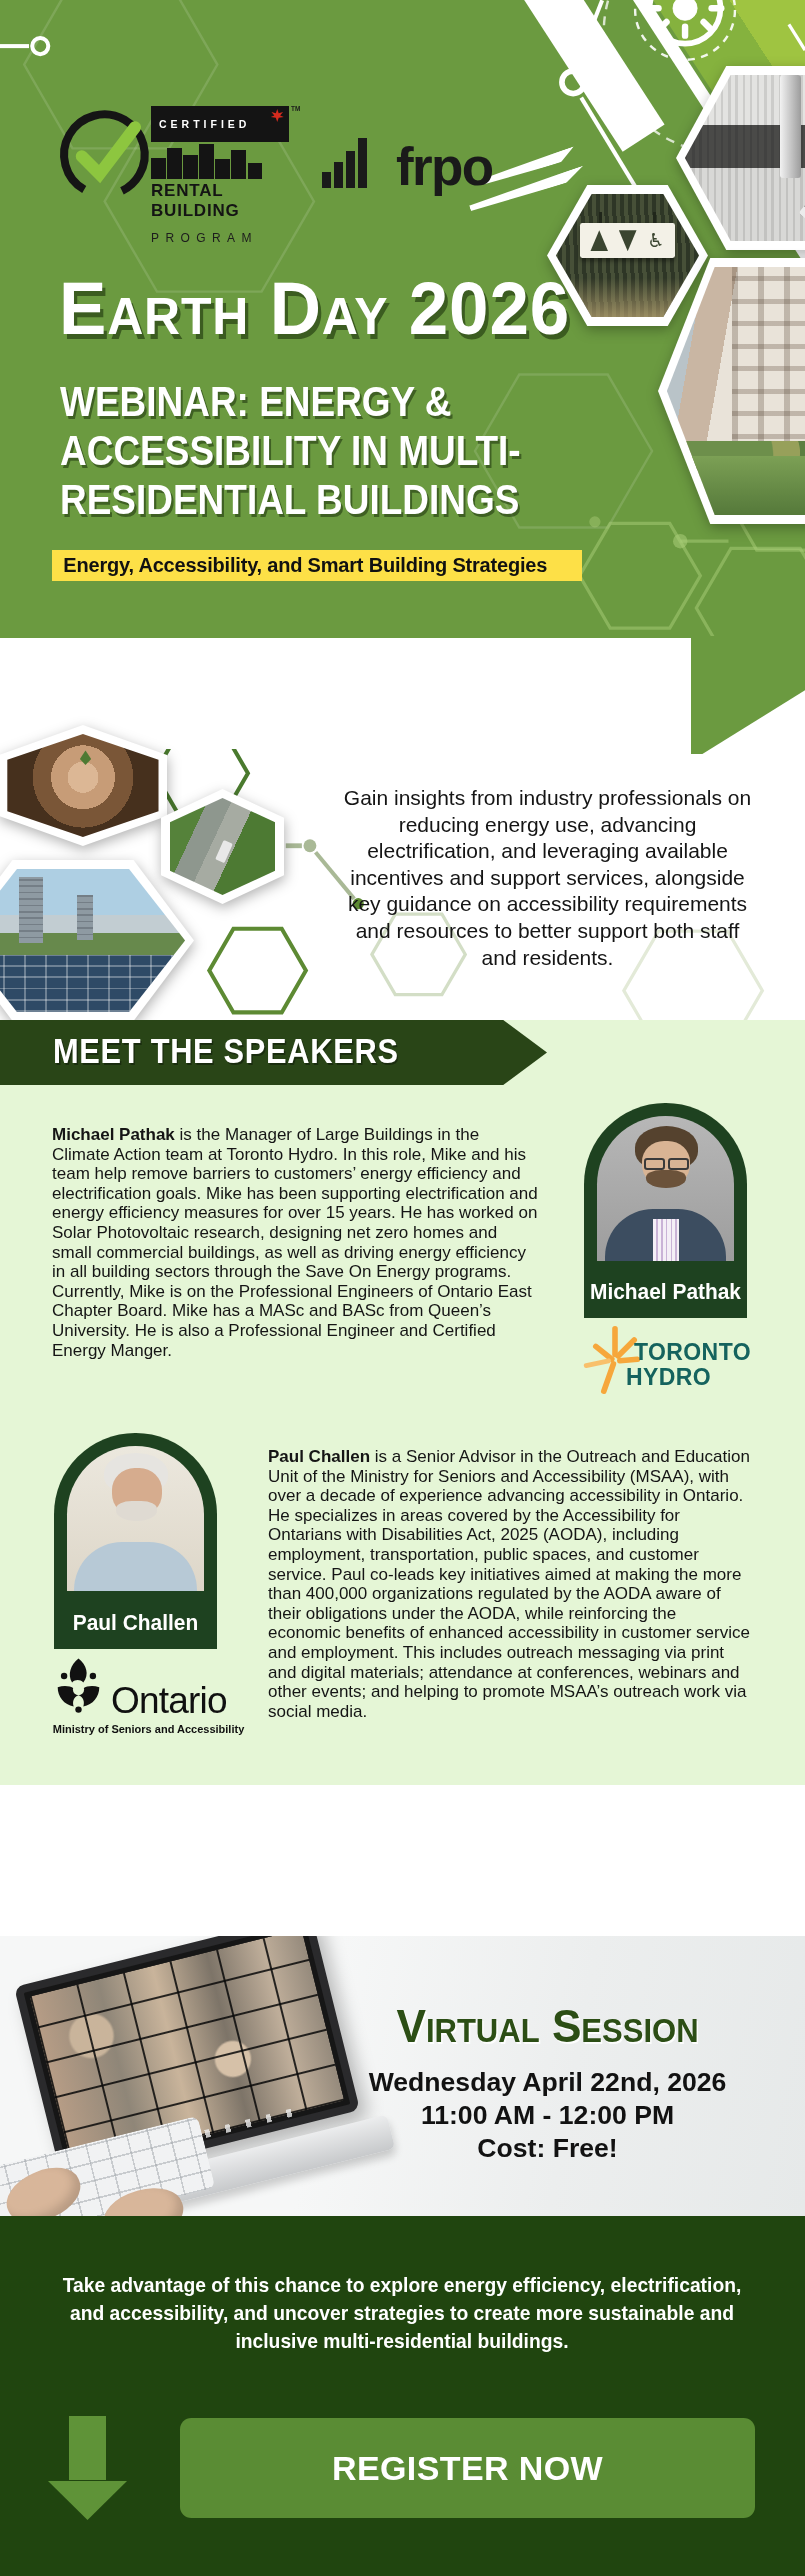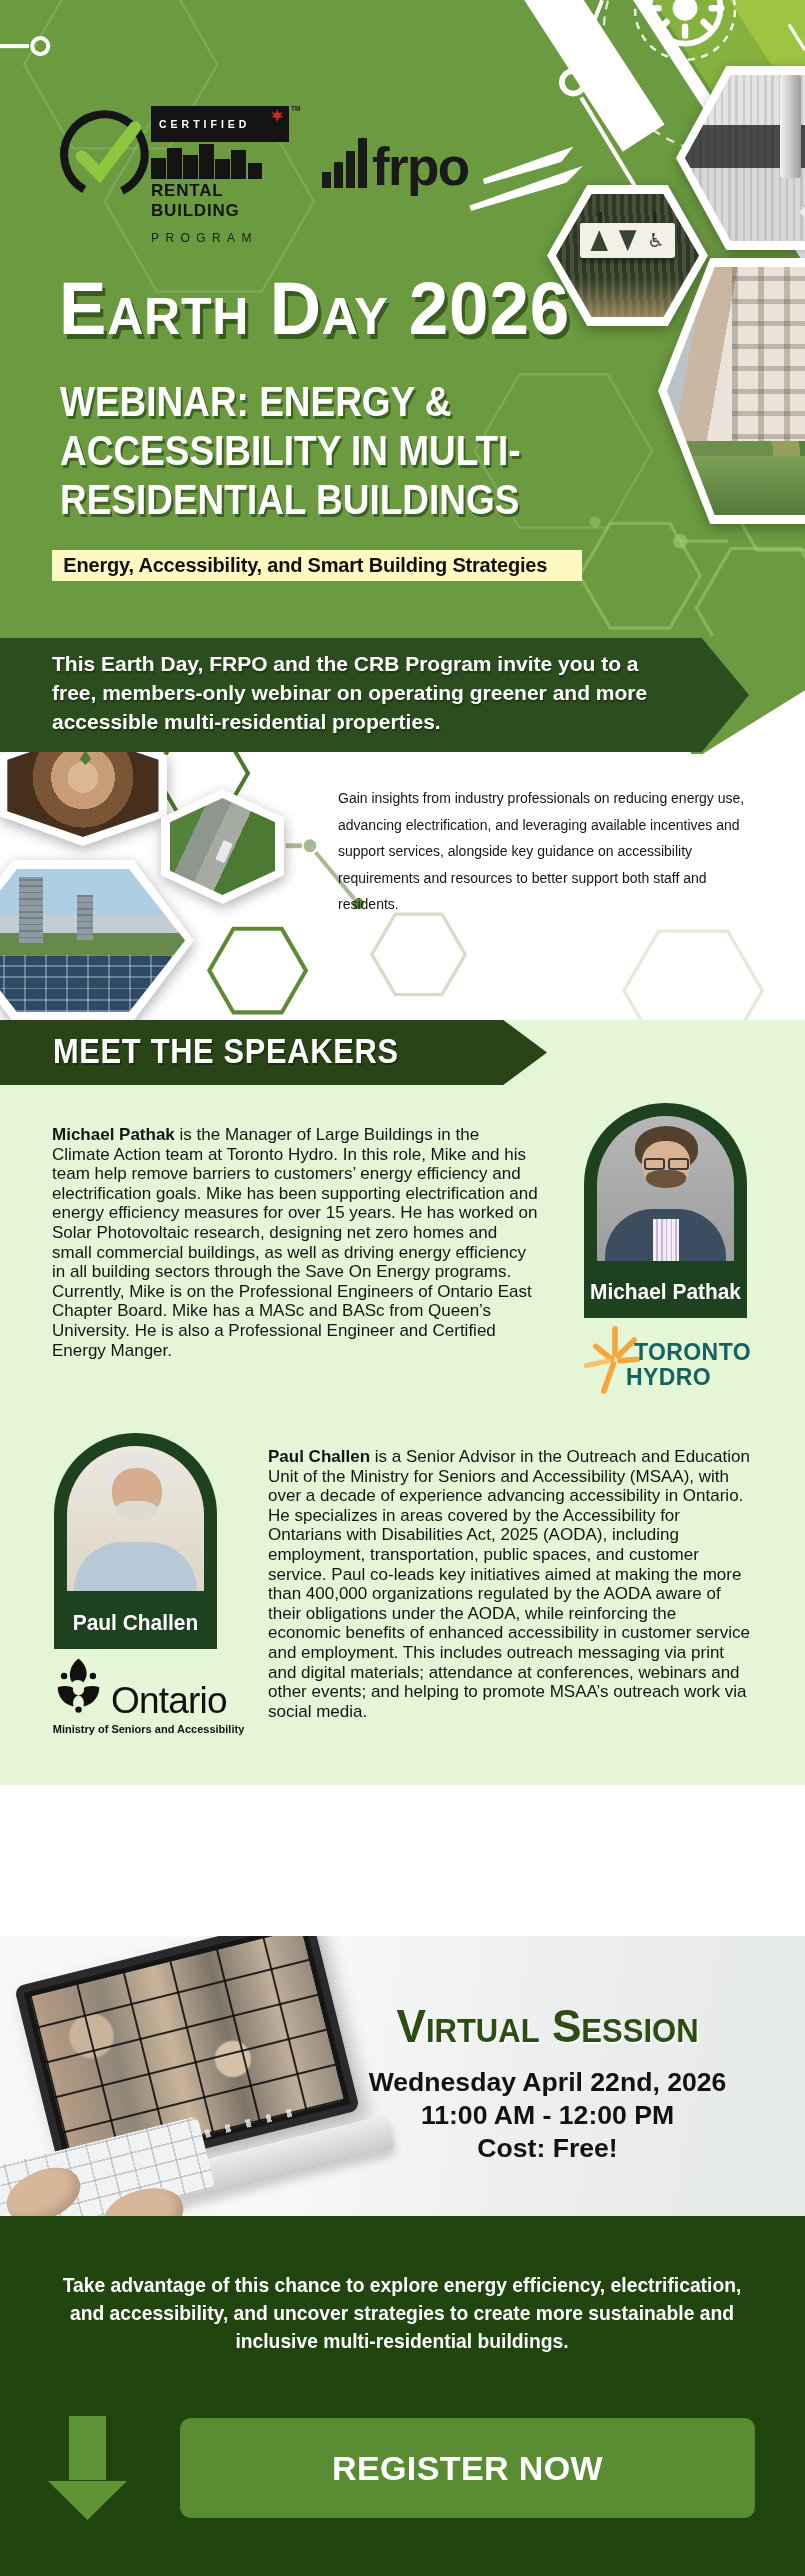--- a/index.html
+++ b/index.html
@@ -76,47 +76,47 @@
   .crb-ring { position:absolute; left:0; top:0; }
   .crb-right { position:absolute; left:95px; top:3.2px; width:161px; }
   .crb-banner { position:relative; width:138px; height:36px; background:#141414; color:#fff;
      display:flex; align-items:center; padding-left:8px; letter-spacing:4px; font-size:10.5px; font-weight:bold; }
   .crb-tm { position:absolute; right:-11.3px; top:-1.6px; font-size:6.4px; color:#1a1a1a; letter-spacing:0; }
   .crb-leaf { position:absolute; right:4.8px; top:3.2px; }
   .skyline { display:flex; align-items:flex-end; gap:1.6px; height:35px; margin-top:1.6px; }
   .skyline i { display:block; background:#141414; width:14.5px; }
   .crb-l1 { font-size:17px; font-weight:bold; color:#141414; letter-spacing:0.8px; margin-top:2.4px; }
   .crb-l2 { font-size:12px; color:#1d1d1d; letter-spacing:6.4px; margin-top:10px; }
-  .frpo { position:absolute; left:322px; top:138px; display:flex; align-items:flex-end; }
+  .frpo { position:absolute; left:322px; top:138px; display:flex; align-items:flex-end;gap:24px; }
   .frpo-bars { display:flex; align-items:flex-end; gap:3.2px; margin-right:4.8px; }
   .frpo-bars i { display:block; background:#1a1a1a; width:8.9px; }
   .frpo-word { font-size:53px; font-weight:bold; color:#1a1a1a; line-height:.8; letter-spacing:-1.6px; }
 
   
   .title { position:absolute; left:59px; top:272px; font-variant:small-caps; font-weight:bold;
      font-size:71px; line-height:1; color:#fff; letter-spacing:0.8px;
      text-shadow:3.2px 4px 0 rgba(34,58,16,.65); transform:scaleY(1.04); transform-origin:left top; white-space:nowrap; }
   .subtitle { position:absolute; left:60px; top:377px; width:692px; transform:scaleX(.88); transform-origin:left top; }
   .subtitle div { font-size:42px; line-height:49px; font-weight:bold; color:#fff; letter-spacing:0;
      text-shadow:2.4px 3.2px 0 rgba(34,58,16,.6); white-space:nowrap; }
-  .tagbar { position:absolute; left:52px; top:550px; width:530px; height:31px; background:#fef9c3;
+  .tagbar { position:absolute; left:52px; top:550px; width:530px; height:31px; background:#fde047;
      display:flex; align-items:center; padding-left:11.3px; }
   .tagbar span { font-size:20px; font-weight:bold; color:#111; white-space:nowrap; letter-spacing:-0.2px; }
 
   
   .green-chevron { position:absolute; left:691px; top:636px; width:114px; height:118px; background:#6b9a40;
      clip-path:polygon(0 0,100% 0,100% 46%,10% 100%,0 100%); }
   .invite { position:absolute; left:0; top:638px; width:749px; height:114px; background:#2c4d1d;
      clip-path:polygon(0 0,93.7% 0,100% 50%,93.7% 100%,0 100%); z-index:5; }
   .invite p { position:absolute; left:52px; top:11.3px; width:636px; font-size:21px; line-height:29px;
      font-weight:bold; color:#fff; text-shadow:0.8px 1.6px 1.6px rgba(0,0,0,.35); }
 
   
-  .insights { position:absolute; left:338px; top:785px; width:419px; font-size:14px; line-height:26.6px;
-     color:#151515; text-align:left; font-weight:normal; z-index:3; }
+  .insights { position:absolute; left:338px; top:785px; width:419px; font-size:21px; line-height:26.6px;
+     color:#151515; text-align:center; font-weight:normal; z-index:3; }
 
   
   .pale { position:absolute; left:0; top:1020px; width:805px; height:765px; background:#e5f6d6; }
   .meet { position:absolute; left:0; top:1020px; width:547px; height:65px; background:#294517;
      clip-path:polygon(0 0,92% 0,100% 50%,92% 100%,0 100%); z-index:6; }
   .meet span { position:absolute; left:53px; top:11.3px; font-size:35px; font-weight:bold; color:#fff;
      letter-spacing:0.8px; transform:scaleX(.88); transform-origin:left top;
      text-shadow:1.6px 2.4px 0 rgba(0,0,0,.35); white-space:nowrap; }
 
   
@@ -322,23 +322,20 @@
       <div>ACCESSIBILITY IN MULTI-</div>
       <div>RESIDENTIAL BUILDINGS</div>
     </div>
     <div class="tagbar">
       <span>Energy, Accessibility, and Smart Building Strategies</span>
     </div>
   </div>
 
   <div class="green-chevron"></div>
 
-  <div class="invite">
-    <p>This Earth Day, FRPO and the CRB Program invite you to a free, members-only webinar on operating greener and more accessible multi-residential properties.</p>
-  </div>
 
   <svg class="mid-svg" style="top:749px;" width="805" height="274" viewBox="0 0 1000 340">
     <g fill="none" stroke-width="5">
       <polygon points="192,30 221,-20 279,-20 308,30 279,80 221,80" stroke="#4a7a2e"></polygon>
       <polygon points="260,275 290,223 350,223 380,275 350,327 290,327" stroke="#5d8a33"></polygon>
       <polygon points="462,255 491,205 549,205 578,255 549,305 491,305" stroke="#d3dec6" stroke-width="4"></polygon>
       <polygon points="775,300 818,226 904,226 947,300 904,374 818,374" stroke="#e3ead8" stroke-width="4"></polygon>
       <line x1="355" y1="120" x2="375" y2="120" stroke="#a9b996" stroke-width="6"></line>
       <line x1="392" y1="128" x2="440" y2="186" stroke="#a9b996" stroke-width="5"></line>
     </g>

